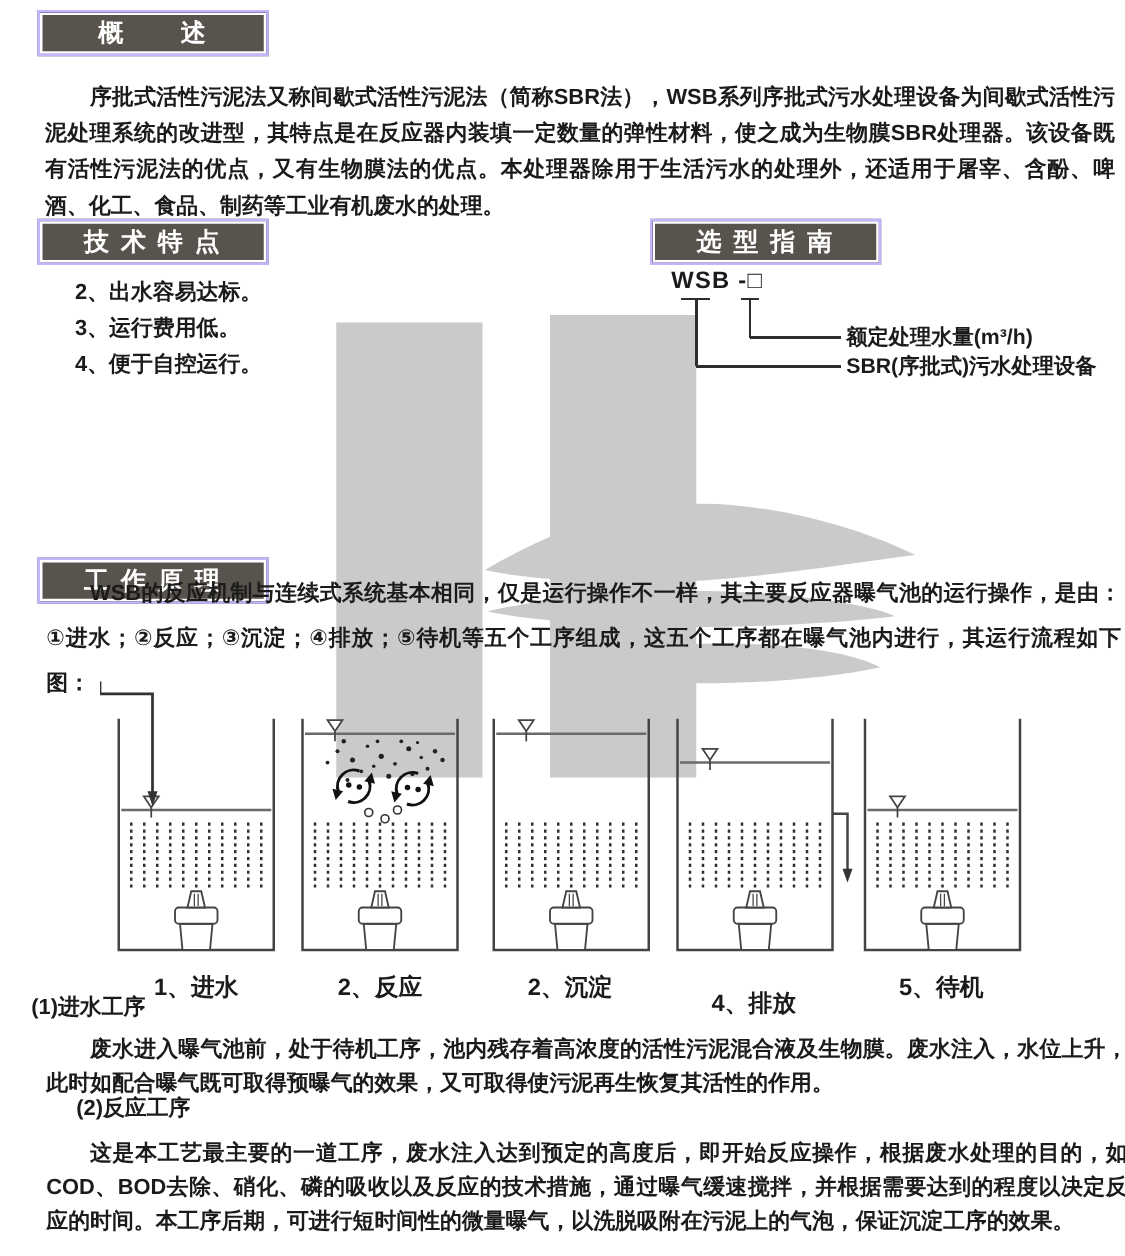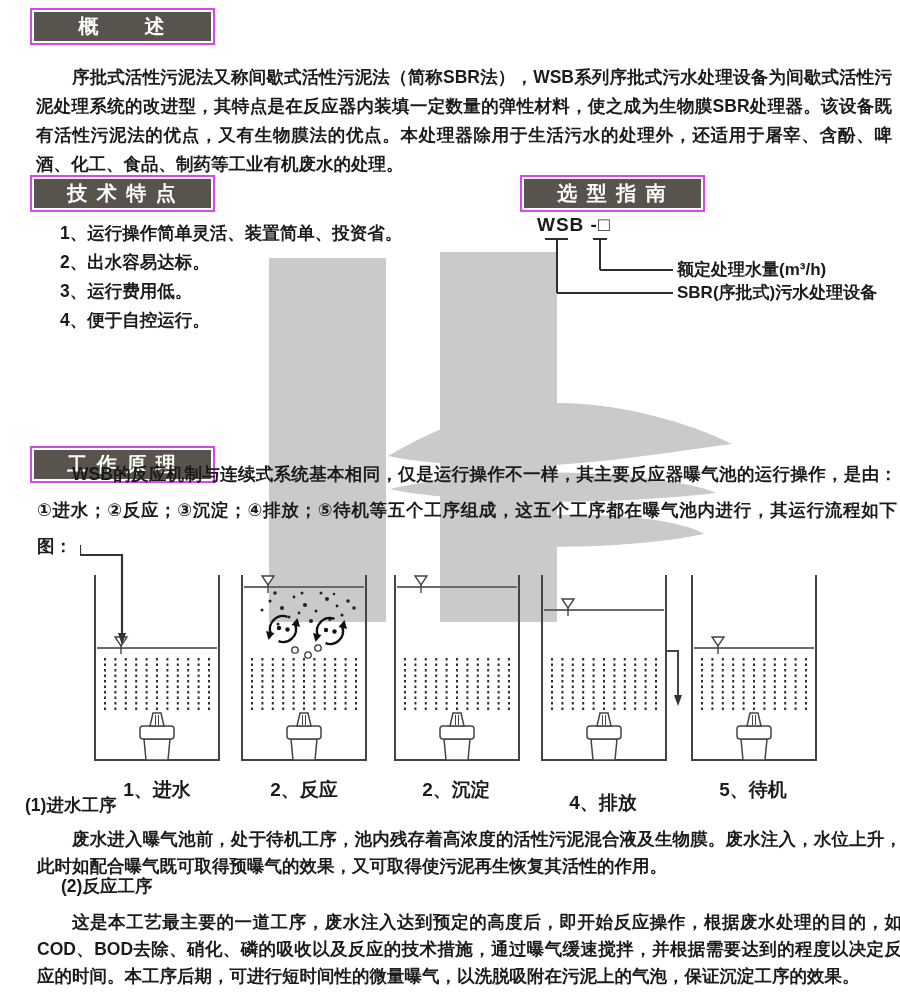--- a/index.html
+++ b/index.html
@@ -1,20 +1,20 @@
 <!DOCTYPE html>
 <html><head>
 <meta charset="utf-8">
 <style>
   html,body{margin:0;padding:0;background:#fff;}
   .page{position:relative;width:900px;height:1005px;background:#fff;overflow:hidden;
         font-family:"Liberation Sans","DejaVu Sans",sans-serif;color:#1b1b1b;font-weight:bold;}
   .wm{position:absolute;left:0;top:0;z-index:0;}
   .layer{position:absolute;z-index:1;}
-  .hdr{position:absolute;z-index:1;width:185px;height:37px;background:#59534d;border:2px solid #d946ef;
+  .hdr{position:absolute;z-index:1;width:185px;height:37px;background:#59534d;border:2px solid #c4b5fd;
        box-shadow:inset 0 0 0 2px #fff;color:#fff;font-size:20px;letter-spacing:2px;white-space:pre;
        display:flex;align-items:center;justify-content:center;box-sizing:border-box;}
   .body{position:absolute;z-index:1;margin:12px;font-size:17.5px;line-height:29px;text-align:justify;}
   .intro{left:24px;top:51px;width:856px;text-indent:36px;}
   .feat-list{position:absolute;z-index:1;left:24px;top:219px;width:460px;}
   .feat-item{font-size:17.5px;line-height:29px;text-indent:36px;}
   .model{position:absolute;z-index:1;left:537px;top:214px;font-size:19px;letter-spacing:1px;}
   .callout{position:absolute;z-index:1;font-size:17px;white-space:nowrap;}
   .c1{left:677px;top:258px;}
   .c2{left:677px;top:281px;}
@@ -39,21 +39,20 @@
 
   <div class="hdr" style="left:30px;top:8px;">
     <span>概　　述</span>
   </div>
   <p class="body intro">序批式活性污泥法又称间歇式活性污泥法（简称SBR法），WSB系列序批式污水处理设备为间歇式活性污泥处理系统的改进型，其特点是在反应器内装填一定数量的弹性材料，使之成为生物膜SBR处理器。该设备既有活性污泥法的优点，又有生物膜法的优点。本处理器除用于生活污水的处理外，还适用于屠宰、含酚、啤酒、化工、食品、制药等工业有机废水的处理。</p>
 
   <div class="hdr" style="left:30px;top:175px;">
     <span>技 术 特 点</span>
   </div>
   <div class="feat-list">
-    <div class="feat-item">1、运行操作简单灵活、装置简单、投资省。</div>
     <div class="feat-item">2、出水容易达标。</div>
     <div class="feat-item">3、运行费用低。</div>
     <div class="feat-item">4、便于自控运行。</div>
   </div>
 
   <div class="hdr" style="left:520px;top:175px;">
     <span>选 型 指 南</span>
   </div>
   <div class="model">WSB -□</div>
   <svg class="layer" style="left:540px;top:230px;" width="140" height="70" viewBox="0 0 140 70">

